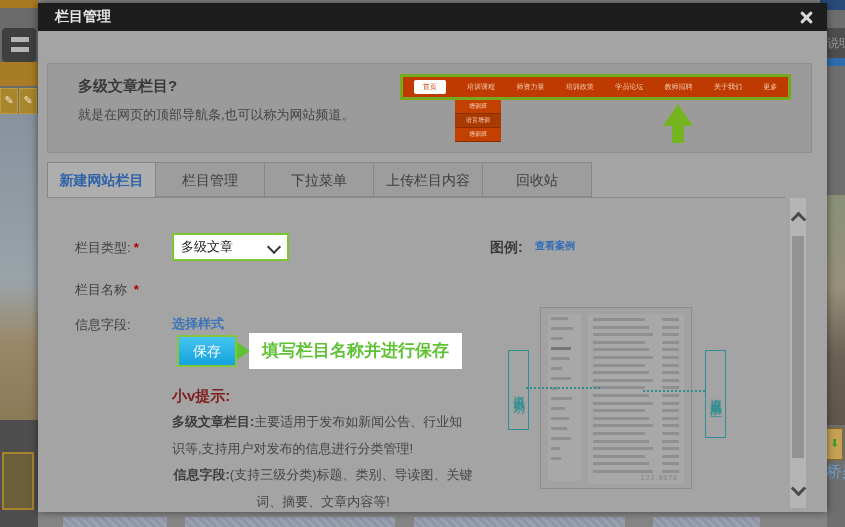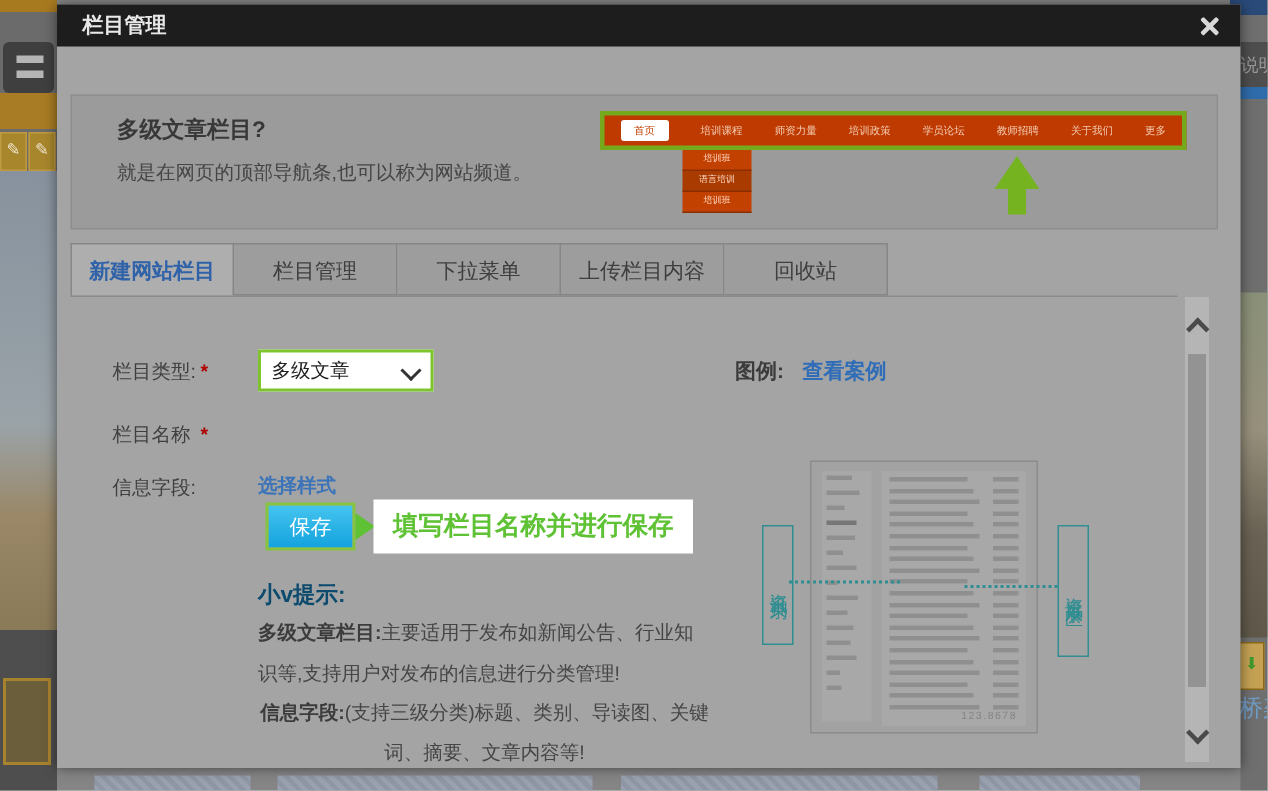--- a/index.html
+++ b/index.html
@@ -63,27 +63,27 @@
   .req{color:#b00000;font-weight:bold;margin-left:3px;}
   .sel-box{left:134px;top:230px;width:106px;height:24px;background:#fff;border:2px solid #7dc42e;font-size:13px;color:#222;line-height:24px;padding-left:7px;cursor:pointer;}
   .sel-chev{position:absolute;right:8px;top:7px;width:8px;height:8px;border-left:2px solid #333;border-bottom:2px solid #333;transform:rotate(-45deg);}
   .name-input{left:134px;top:269px;width:158px;height:22px;background:#fff;border:2px solid #7dc42e;font-size:14px;color:#222;padding:0 0 0 8px;outline:none;font-family:"Liberation Sans","DejaVu Sans",sans-serif;}
   .style-link{left:134px;top:312px;font-size:13px;color:#3b74b8;font-weight:bold;cursor:pointer;}
   .save-btn{left:139px;top:332px;width:56px;height:28px;background:linear-gradient(#45c4ef,#14a3de);border:2px solid #86c440;color:#fff;font-size:14px;text-align:center;line-height:28px;cursor:pointer;}
   .tip-arrow{left:199px;top:339px;width:0;height:0;border-top:9px solid transparent;border-bottom:9px solid transparent;border-left:13px solid #5fc234;}
   .tooltip{left:211px;top:330px;height:36px;line-height:36px;background:#fff;color:#5fc234;font-size:17px;font-weight:bold;padding:0 13px;white-space:nowrap;}
 
   
-  .tips-head{left:134px;top:384px;font-size:15px;font-weight:bold;color:#0c4a6e;}
+  .tips-head{left:134px;top:384px;font-size:15px;font-weight:bold;color:#7f1d1d;}
   .tips-body{left:134px;top:406px;width:302px;font-size:13px;line-height:26.5px;color:#454545;}
   .tips-body b{color:#3c3c3c;}
 
   
   .legend-label{left:452px;top:236px;font-size:14px;font-weight:bold;color:#3b3b3b;}
-  .legend-link{left:497px;top:236px;font-size:14px;font-weight:bold;color:#2f6db8;cursor:pointer;}
+  .legend-link{left:497px;top:236px;font-size:10px;font-weight:bold;color:#2f6db8;cursor:pointer;}
   .wireframe{left:502px;top:304px;width:150px;height:180px;background:#a2a2a2;border:1px solid #8c8c8c;}
   .wf-cat{position:absolute;left:7px;top:6px;width:33px;height:167px;background:#a8a8a8;padding-top:3px;box-sizing:border-box;}
   .wf-cat .ln{height:3px;background:#8f8f8f;margin:0 3px 7px 3px;}
   .wf-list{position:absolute;left:47px;top:6px;width:96px;height:170px;background:#a8a8a8;padding-top:4px;box-sizing:border-box;}
   .wf-row{display:flex;justify-content:space-between;padding:0 5px;margin-bottom:4.6px;}
   .wf-row .t{height:3px;background:#8f8f8f;width:55px;}
   .wf-row .d{height:3px;background:#8f8f8f;width:17px;}
   .wf-pag{position:absolute;right:6px;bottom:3px;font-size:7px;color:#858585;letter-spacing:1px;}
   .tag{border:1px solid #2f8e91;color:#2f8e91;writing-mode:vertical-rl;text-orientation:upright;font-size:12px;letter-spacing:2px;text-align:center;padding:3px 1px;background:transparent;}
   .tag-left{left:470px;top:347px;height:72px;}

